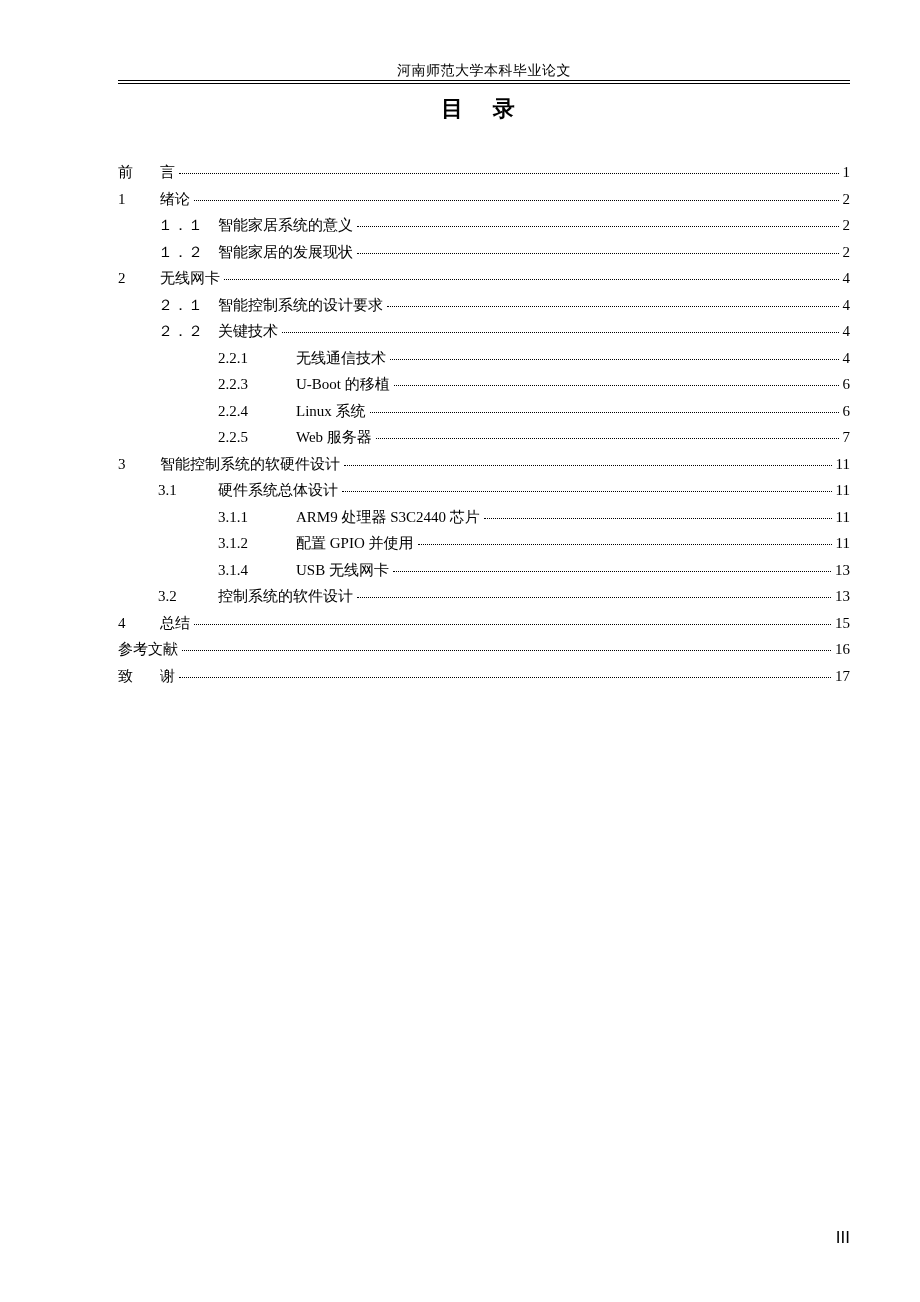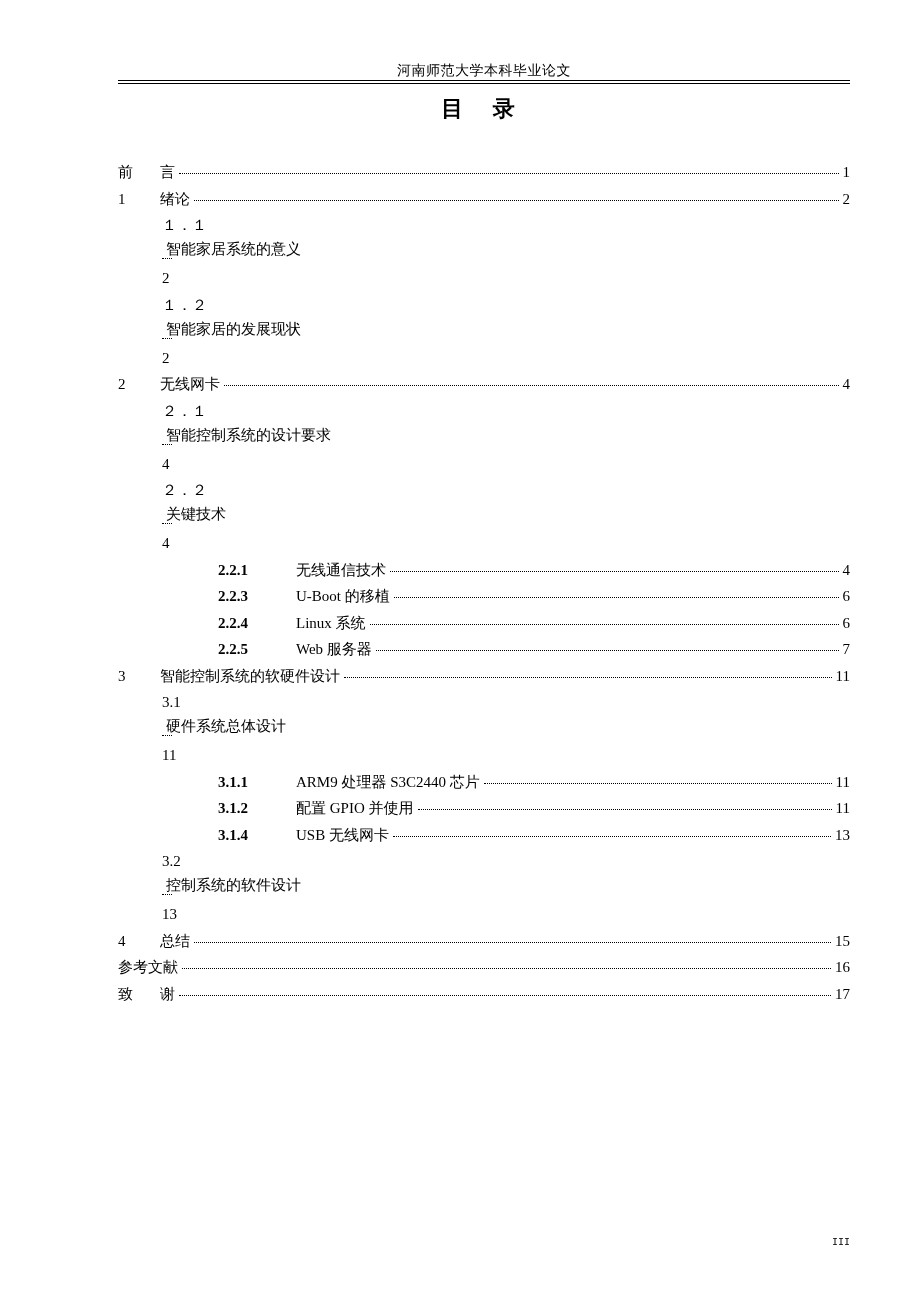--- a/index.html
+++ b/index.html
@@ -59,32 +59,32 @@
       border-bottom: 1.5px dotted #000;
       margin: 0 4px 4px 4px;
       min-width: 10px;
       position: relative;
       top: -3px;
     }
     .toc-page {
       flex: 0 0 auto;
     }
     .indent-0 { padding-left: 0; }
-    .indent-1 { padding-left: 40px; flex-direction: column; }
+    .indent-1 { padding-left: 40px; }
     .indent-2 { padding-left: 100px; }
     .num-col-0 { display: inline-block; min-width: 38px; }
     .num-col-1 { display: inline-block; min-width: 56px; }
-    .num-col-2 { display: inline-block; min-width: 74px; font-weight: bold; }
+    .num-col-2 { display: inline-block; min-width: 74px; }
     .spaced { letter-spacing: 18px; }
     .footer-num {
       position: absolute;
       bottom: 54px;
       right: 70px;
-      font-size: 10px;
-      font-family: Liberation Mono, monospace;
+      font-size: 17px;
+      font-family: Liberation Sans, sans-serif;
     }
   </style>
 </head>
 <body>
 
 <div class="page">
   <div class="header-line">河南师范大学本科毕业论文</div>
   <div class="hr-double"></div>
   <div class="title">目  录</div>
   <div class="toc" id="toc-container">

